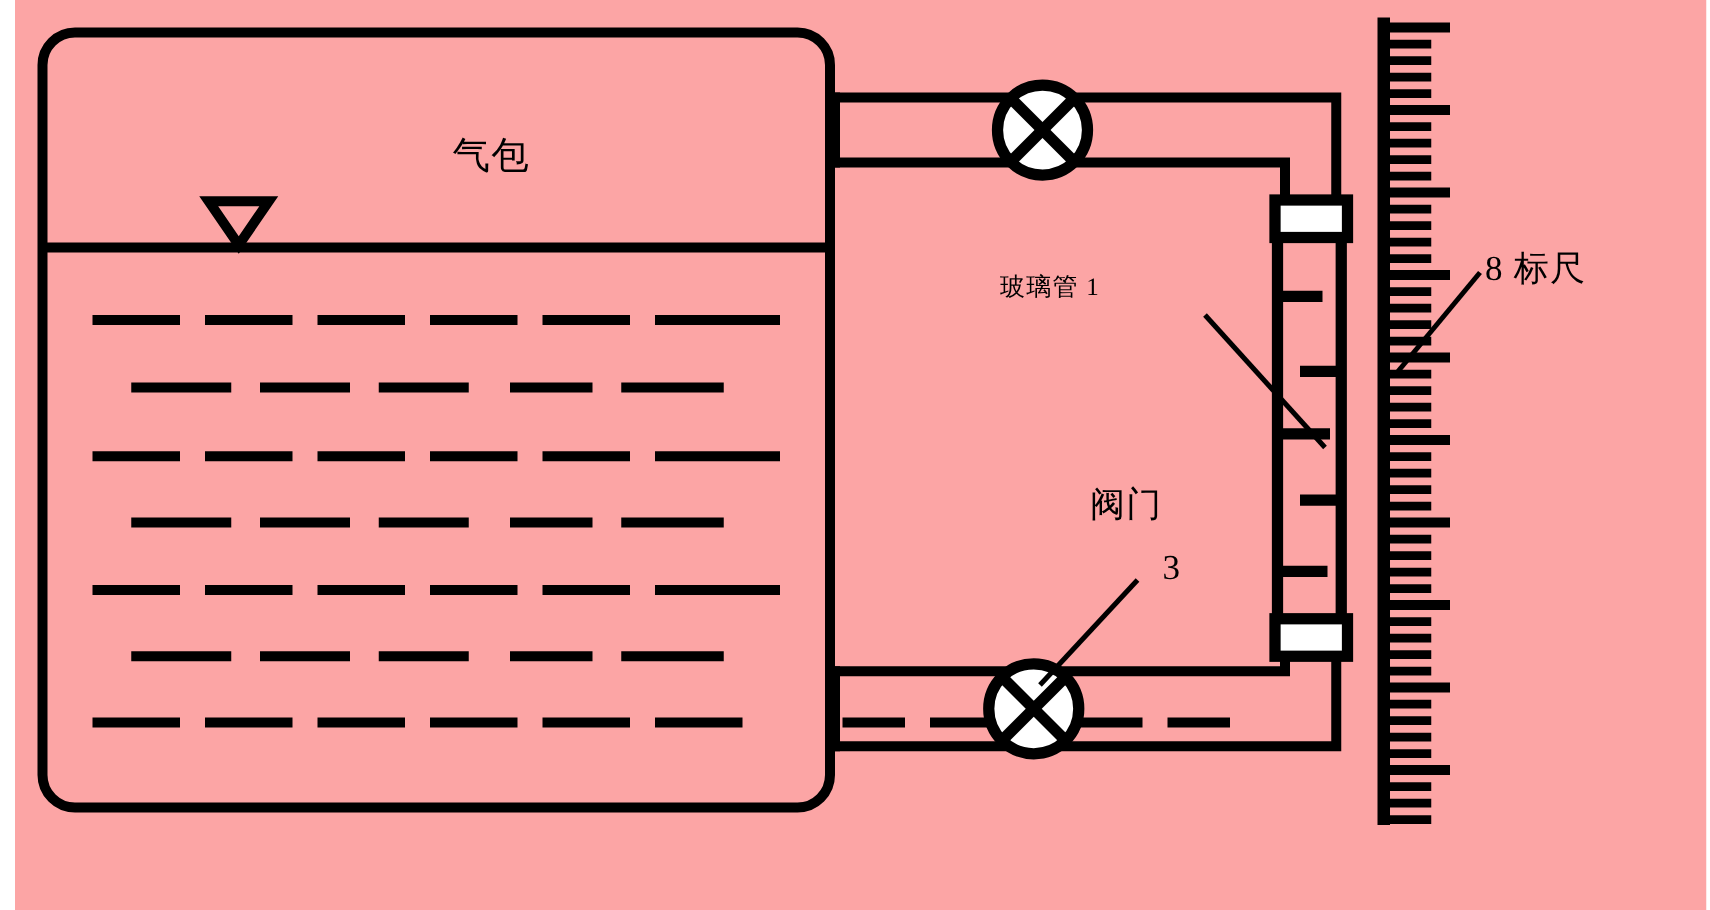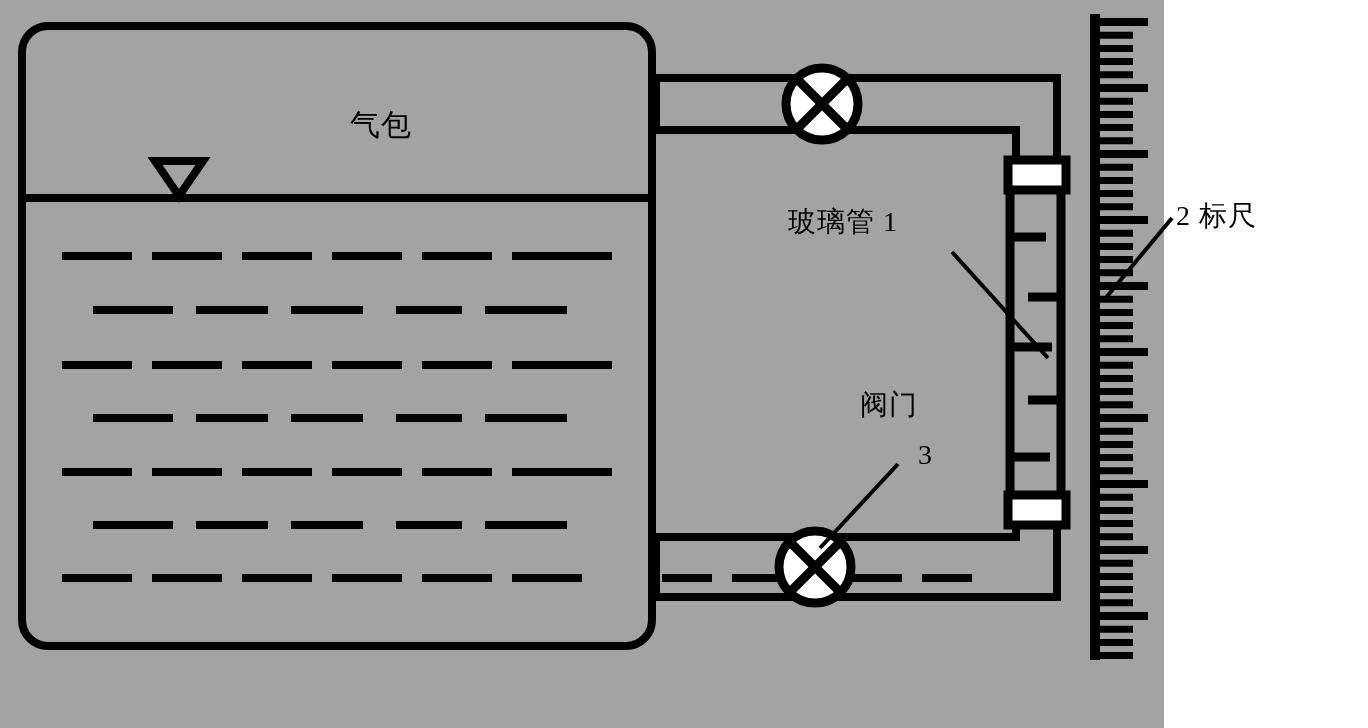--- a/index.html
+++ b/index.html
@@ -8,23 +8,24 @@
     background: #ffffff;
   }
   body {
     width: 1368px;
     height: 728px;
     font-family: "Liberation Serif", "DejaVu Serif", serif;
     overflow: hidden;
   }
   #figure-root {
     position: relative;
-    width: 1164px;
+    width: 1353px;
     height: 728px;
-    background: #a3a3a3;
+    background: #fca5a5;
+    margin-left: 12px;
   }
   #diagram-svg {
     position: absolute;
     left: 0;
     top: 0;
     width: 1368px;
     height: 728px;
     display: block;
   }
   .fig-label {
@@ -36,22 +37,22 @@
     font-weight: 500;
   }
   #label-drum {
     left: 350px;
     top: 107px;
     font-size: 30px;
     letter-spacing: 1px;
   }
   #label-glass-tube {
     left: 788px;
-    top: 205px;
-    font-size: 28px;
+    top: 219px;
+    font-size: 20px;
     letter-spacing: 1px;
   }
   #label-valve {
     left: 860px;
     top: 388px;
     font-size: 28px;
     letter-spacing: 1px;
   }
   #label-valve-num {
     left: 918px;
@@ -244,16 +245,16 @@
   </svg>
 
   <div class="fig-label" id="label-drum">气包</div>
 
   <div class="fig-label" id="label-glass-tube">玻璃管 1</div>
 
   <div class="fig-label" id="label-valve">阀门</div>
 
   <div class="fig-label" id="label-valve-num">3</div>
 
-  <div class="fig-label" id="label-scale">2 标尺</div>
+  <div class="fig-label" id="label-scale">8 标尺</div>
 
 
 </div>
 
 </body></html>

